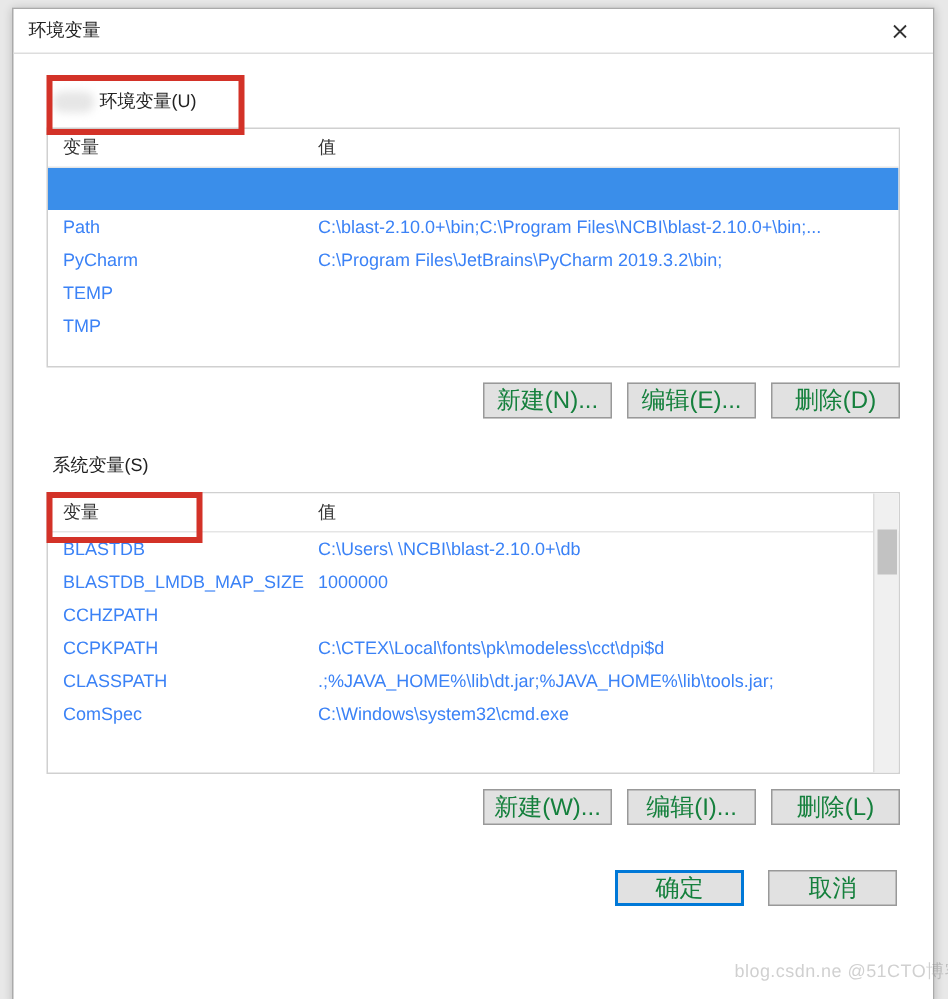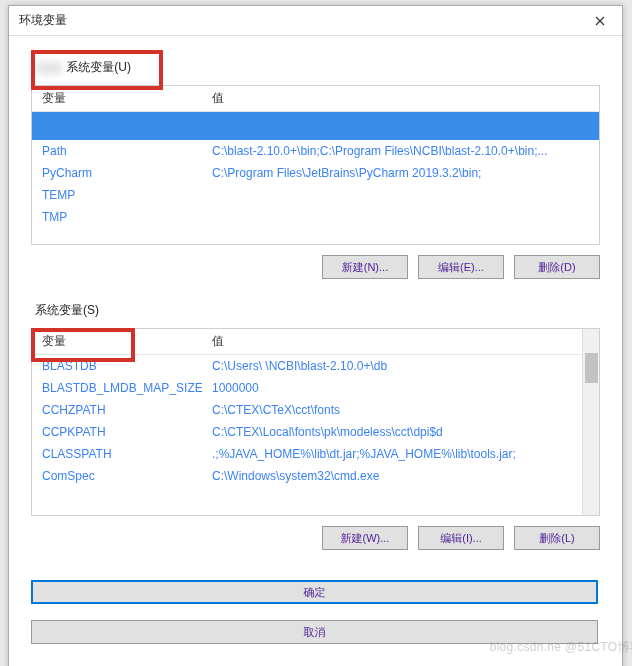--- a/index.html
+++ b/index.html
@@ -109,34 +109,34 @@
     justify-content: flex-end;
     gap: 10px;
     margin-top: 10px;
   }
   .btn {
     min-width: 86px;
     height: 24px;
     padding: 0 0;
     border: 1px solid #999;
     background: #e1e1e1;
-    font-size: 11px;
-    color: #4c1d95;
+    font-size: 16px;
+    color: #15803d;
     display: inline-flex;
     align-items: center;
     justify-content: center;
     cursor: pointer;
   }
   .btn.primary-outline { border: 2px solid #0078d7; }
   .footer-row {
     display: flex;
+    justify-content: flex-end;
     gap: 16px;
     margin-top: 30px;
     padding-right: 2px;
-    flex-direction: column;
   }
   .watermark {
     position: absolute;
     right: -10px;
     bottom: 10px;
     font-size: 12px;
     color: rgba(120,120,120,0.35);
     pointer-events: none;
     letter-spacing: 0.3px;
   }
@@ -181,21 +181,21 @@
   </div>
 
   <div class="redbox-user"></div>
   <div class="redbox-sys"></div>
 
   <div class="content">
 
     <div class="section-u">
       <div class="section-label">
         <span class="smudge" style="position:relative;display:inline-block;width:28px;height:14px;vertical-align:middle"></span>
-        <span>系统变量(U)</span>
+        <span>环境变量(U)</span>
       </div>
 
       <div class="table-wrap" style="height:160px">
         <div class="table-header">
           <div class="col-var">变量</div>
           <div class="col-val">值</div>
         </div>
         <div class="table-body">
           <div class="row selected" style="height:28px">
             <div class="col-var hidden-txt"> </div>
@@ -239,21 +239,20 @@
           <div class="row">
             <div class="col-var">BLASTDB</div>
             <div class="col-val">C:\Users\       \NCBI\blast-2.10.0+\db</div>
           </div>
           <div class="row">
             <div class="col-var">BLASTDB_LMDB_MAP_SIZE</div>
             <div class="col-val">1000000</div>
           </div>
           <div class="row">
             <div class="col-var">CCHZPATH</div>
-            <div class="col-val">C:\CTEX\CTeX\cct\fonts</div>
           </div>
           <div class="row">
             <div class="col-var">CCPKPATH</div>
             <div class="col-val">C:\CTEX\Local\fonts\pk\modeless\cct\dpi$d</div>
           </div>
           <div class="row">
             <div class="col-var">CLASSPATH</div>
             <div class="col-val">.;%JAVA_HOME%\lib\dt.jar;%JAVA_HOME%\lib\tools.jar;</div>
           </div>
           <div class="row">

